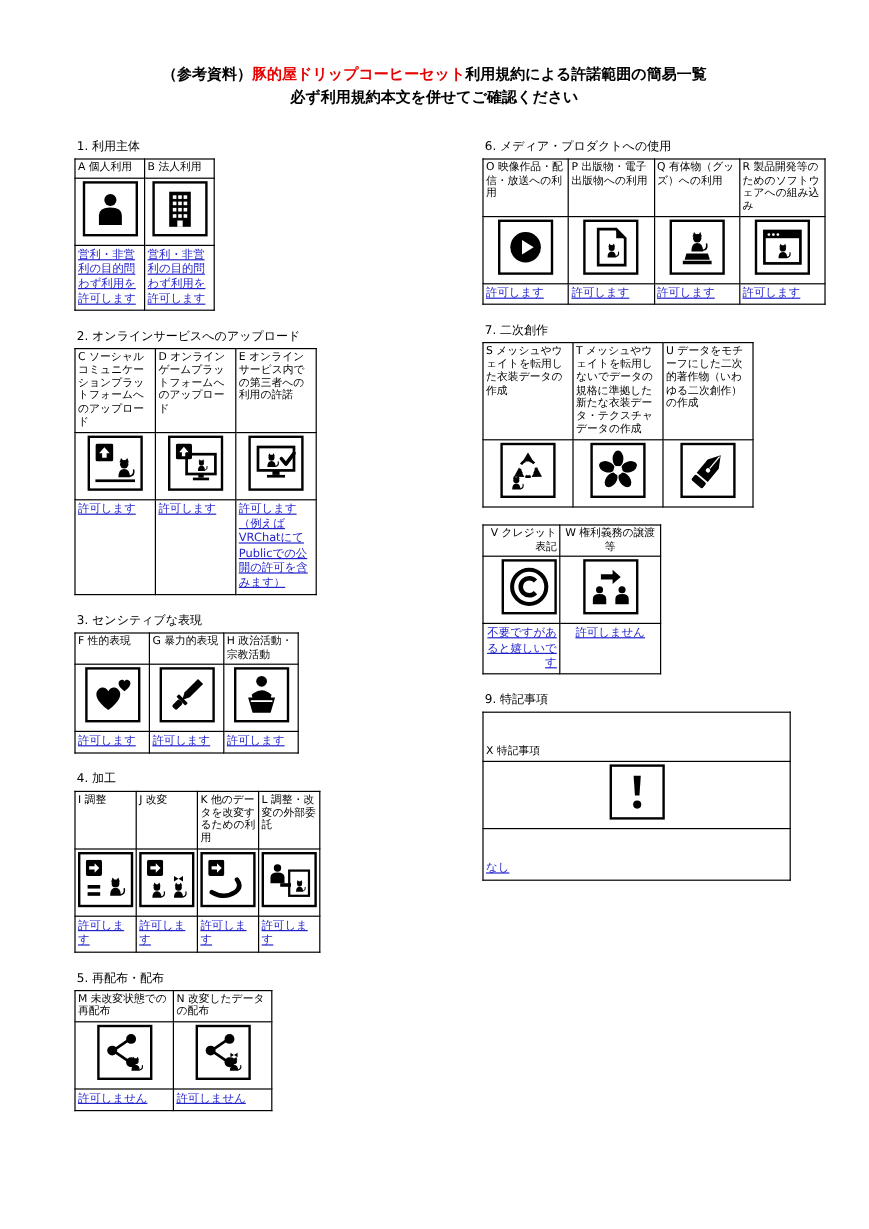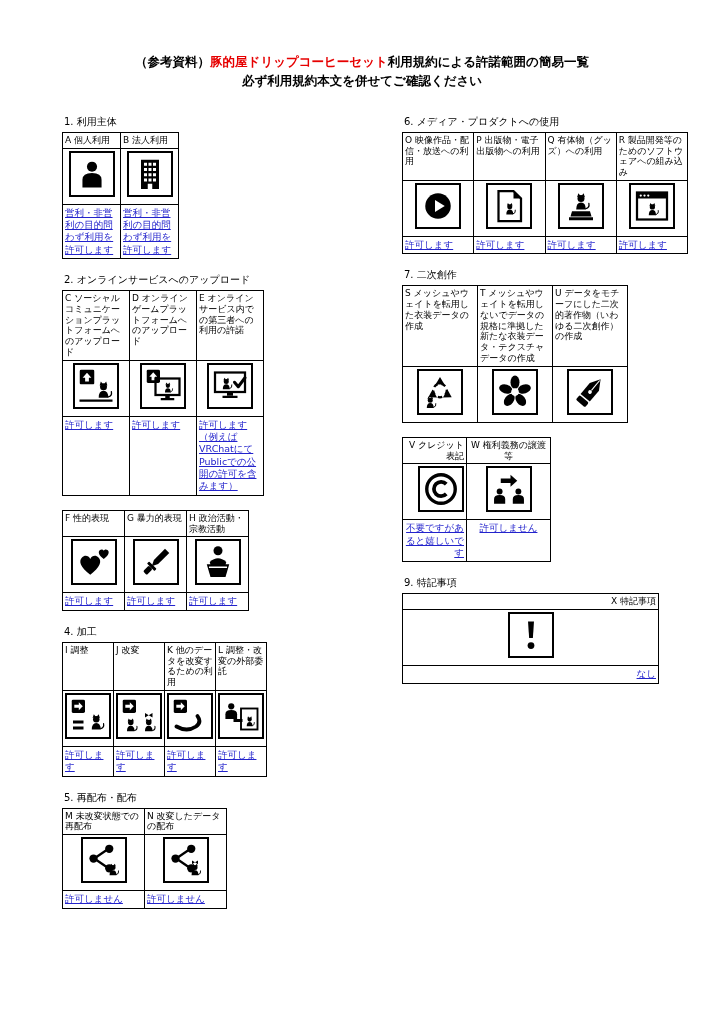--- a/index.html
+++ b/index.html
@@ -46,21 +46,21 @@
   
   .t1 td{width:58px;}
   .t2 td{width:67px;}
   .t3 td{width:62px;}
   .t4 td{width:38px;}
   .t5 td{width:82px;}
   .t6 td{width:87px;}
   .t7 td{width:75px;}
   .t8 td.c1{width:64px;text-align:right;} .t8 td.c2{width:84px;text-align:center;}
   .t9 td{width:256px;}
-  .t9 .cl,.t9 .perm{text-align:right;}
+  .t9 .cl,.t9 .perm{text-align:left;margin-top:25px;}
   .hidden-defs{position:absolute;width:0;height:0;overflow:hidden;}
 </style>
 </head>
 <body>
 
 <svg class="hidden-defs" aria-hidden="true">
   <defs>
     <symbol id="p-cat" viewBox="0 0 48 48">
       <path d="M15 16 l3 -9 5 6 z"></path>
         <path d="M25 13 l5 -6 3 9 z"></path>
@@ -329,20 +329,21 @@
                 </td>
             <td>
                   <span class="perm">許可します（例えばVRChatにてPublicでの公開の許可を含みます）</span>
                 </td>
           </tr>
         </tbody>
           </table>
       </div>
 
       <div class="section">
+        <div class="sec-heading">3. センシティブな表現</div>
         <table class="sec-table t3">
             <tbody>
           <tr>
             <td>
                   <span class="cl">F 性的表現</span>
                 </td>
             <td>
                   <span class="cl">G 暴力的表現</span>
                 </td>
             <td>

